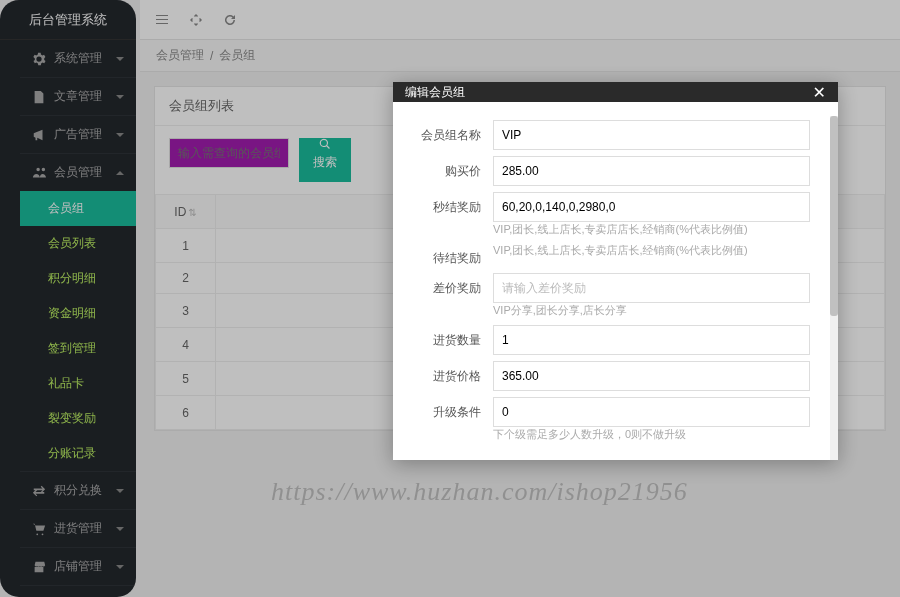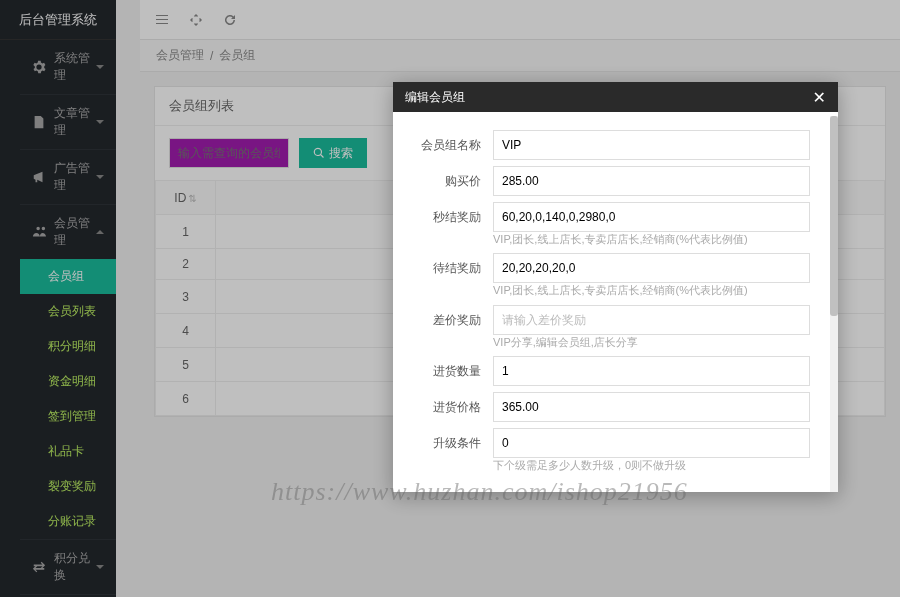--- a/index.html
+++ b/index.html
@@ -1,19 +1,19 @@
 <!DOCTYPE html>
 <html><head>
 <meta charset="utf-8">
 <style>
 * { margin: 0; padding: 0; box-sizing: border-box; }
 body { font-family: -apple-system, "Microsoft YaHei", sans-serif; font-size: 12px; color: #666; background: #f0f0f0; width: 900px; height: 597px; overflow: hidden; position: relative; }
 
 
-.sidebar { position: absolute; left: 0; top: 0; width: 116px; height: 597px; background: #23282d; color: #aaa; overflow-y: auto; }
+.sidebar { position: absolute; left: 0; top: 0; width: 136px; height: 597px; background: #23282d; color: #aaa; overflow-y: auto; border-radius: 19px; }
 .brand { height: 40px; line-height: 40px; text-align: center; color: #fff; font-size: 13px; border-bottom: 1px solid #333; }
 .nav-group { border-bottom: 1px solid #2e3338; margin-left: 20px; }
 .nav-title { padding: 10px 12px; display: flex; align-items: center; justify-content: space-between; cursor: pointer; color: #aaa; font-size: 12px; }
 .nav-title .icon { width: 14px; height: 14px; display: inline-flex; align-items: center; justify-content: center; margin-right: 8px; }
 .nav-title .label { flex: 1; }
 .caret { width: 0; height: 0; border-left: 4px solid transparent; border-right: 4px solid transparent; border-top: 4px solid #888; }
 .caret.up { border-top: none; border-bottom: 4px solid #888; }
 .nav-sub { display: none; }
 .nav-sub.open { display: block; }
 .nav-sub-item { padding: 9px 12px 9px 28px; color: #bef264; cursor: pointer; font-size: 12px; }
@@ -25,32 +25,32 @@
 
 
 .breadcrumb { position: absolute; left: 140px; top: 40px; right: 0; height: 32px; background: #f7f7f7; border-bottom: 1px solid #e5e5e5; display: flex; align-items: center; padding: 0 16px; gap: 6px; color: #888; font-size: 12px; }
 
 
 .main { position: absolute; left: 154px; top: 86px; right: 14px; }
 .panel { background: #fff; border: 1px solid #e5e5e5; }
 .panel-head { padding: 10px 14px; border-bottom: 1px solid #eee; font-size: 13px; }
 .toolbar { padding: 12px 14px; display: flex; gap: 10px; }
 .search-input { width: 120px; height: 30px; border: 1px solid #e0e0e0; padding: 0 8px; font-size: 12px; background: #a21caf; color: #bbb; }
-.search-btn { height: 30px; padding: 0 14px; background: #1abc9c; color: #fff; border: none; cursor: pointer; display: inline-flex; align-items: center; gap: 4px; font-size: 12px; }
+.search-btn { height: 44px; padding: 0 14px; background: #1abc9c; color: #fff; border: none; cursor: pointer; display: inline-flex; align-items: center; gap: 4px; font-size: 12px; flex-direction: column; }
 .search-btn svg { width: 12px; height: 12px; }
 
 table { width: 100%; border-collapse: collapse; }
 th, td { border: 1px solid #eee; padding: 8px; text-align: center; font-size: 12px; color: #666; font-weight: normal; }
 th { background: #fafafa; }
 .sort { color: #bbb; font-size: 10px; margin-left: 2px; }
 
 
 .overlay { position: absolute; inset: 0; background: rgba(0,0,0,0.25); }
 .modal { position: absolute; left: 393px; top: 82px; width: 445px; background: #fff; box-shadow: 0 4px 20px rgba(0,0,0,0.3); display: flex; flex-direction: column; max-height: 490px; }
-.modal-head { background: #2a2a2a; color: #fff; height: 30px; display: flex; align-items: center; justify-content: space-between; padding: 0 12px; font-size: 12px; flex-shrink: 0; }
+.modal-head { background: #2a2a2a; color: #fff; height: 20px; display: flex; align-items: center; justify-content: space-between; padding: 0 12px; font-size: 12px; flex-shrink: 0; }
 .modal-close { cursor: pointer; font-size: 16px; color: #fff; }
 .modal-body { padding: 18px 28px 12px 0; overflow-y: auto; }
 .form-row { display: flex; margin-bottom: 6px; align-items: flex-start; }
 .form-label { width: 100px; text-align: right; padding: 7px 12px 0 0; font-size: 12px; color: #555; }
 .form-ctrl { flex: 1; }
 .form-ctrl input { width: 100%; height: 30px; border: 1px solid #ddd; padding: 0 8px; font-size: 12px; }
 .form-ctrl input::placeholder { color: #bbb; }
 .form-help { font-size: 11px; color: #aaa; line-height: 1.4; }
 
 .scrollbar { position: absolute; right: 0; top: 34px; bottom: 0; width: 8px; background: #f0f0f0; }
@@ -258,30 +258,29 @@
       <div class="form-label">秒结奖励</div>
       <div class="form-ctrl">
         <input value="60,20,0,140,0,2980,0" style="">
         <div class="form-help">VIP,团长,线上店长,专卖店店长,经销商(%代表比例值)</div>
       </div>
     </div>
 
     <div class="form-row">
       <div class="form-label">待结奖励</div>
       <div class="form-ctrl">
-        <input value="20,20,20,20,0" style="">
         <div class="form-help">VIP,团长,线上店长,专卖店店长,经销商(%代表比例值)</div>
       </div>
     </div>
 
     <div class="form-row">
       <div class="form-label">差价奖励</div>
       <div class="form-ctrl">
         <input placeholder="请输入差价奖励" style="">
-        <div class="form-help">VIP分享,编辑会员组,店长分享</div>
+        <div class="form-help">VIP分享,团长分享,店长分享</div>
       </div>
     </div>
 
     <div class="form-row">
       <div class="form-label">进货数量</div>
       <div class="form-ctrl"><input value="1" style=""></div>
     </div>
 
     <div class="form-row">
       <div class="form-label">进货价格</div>

